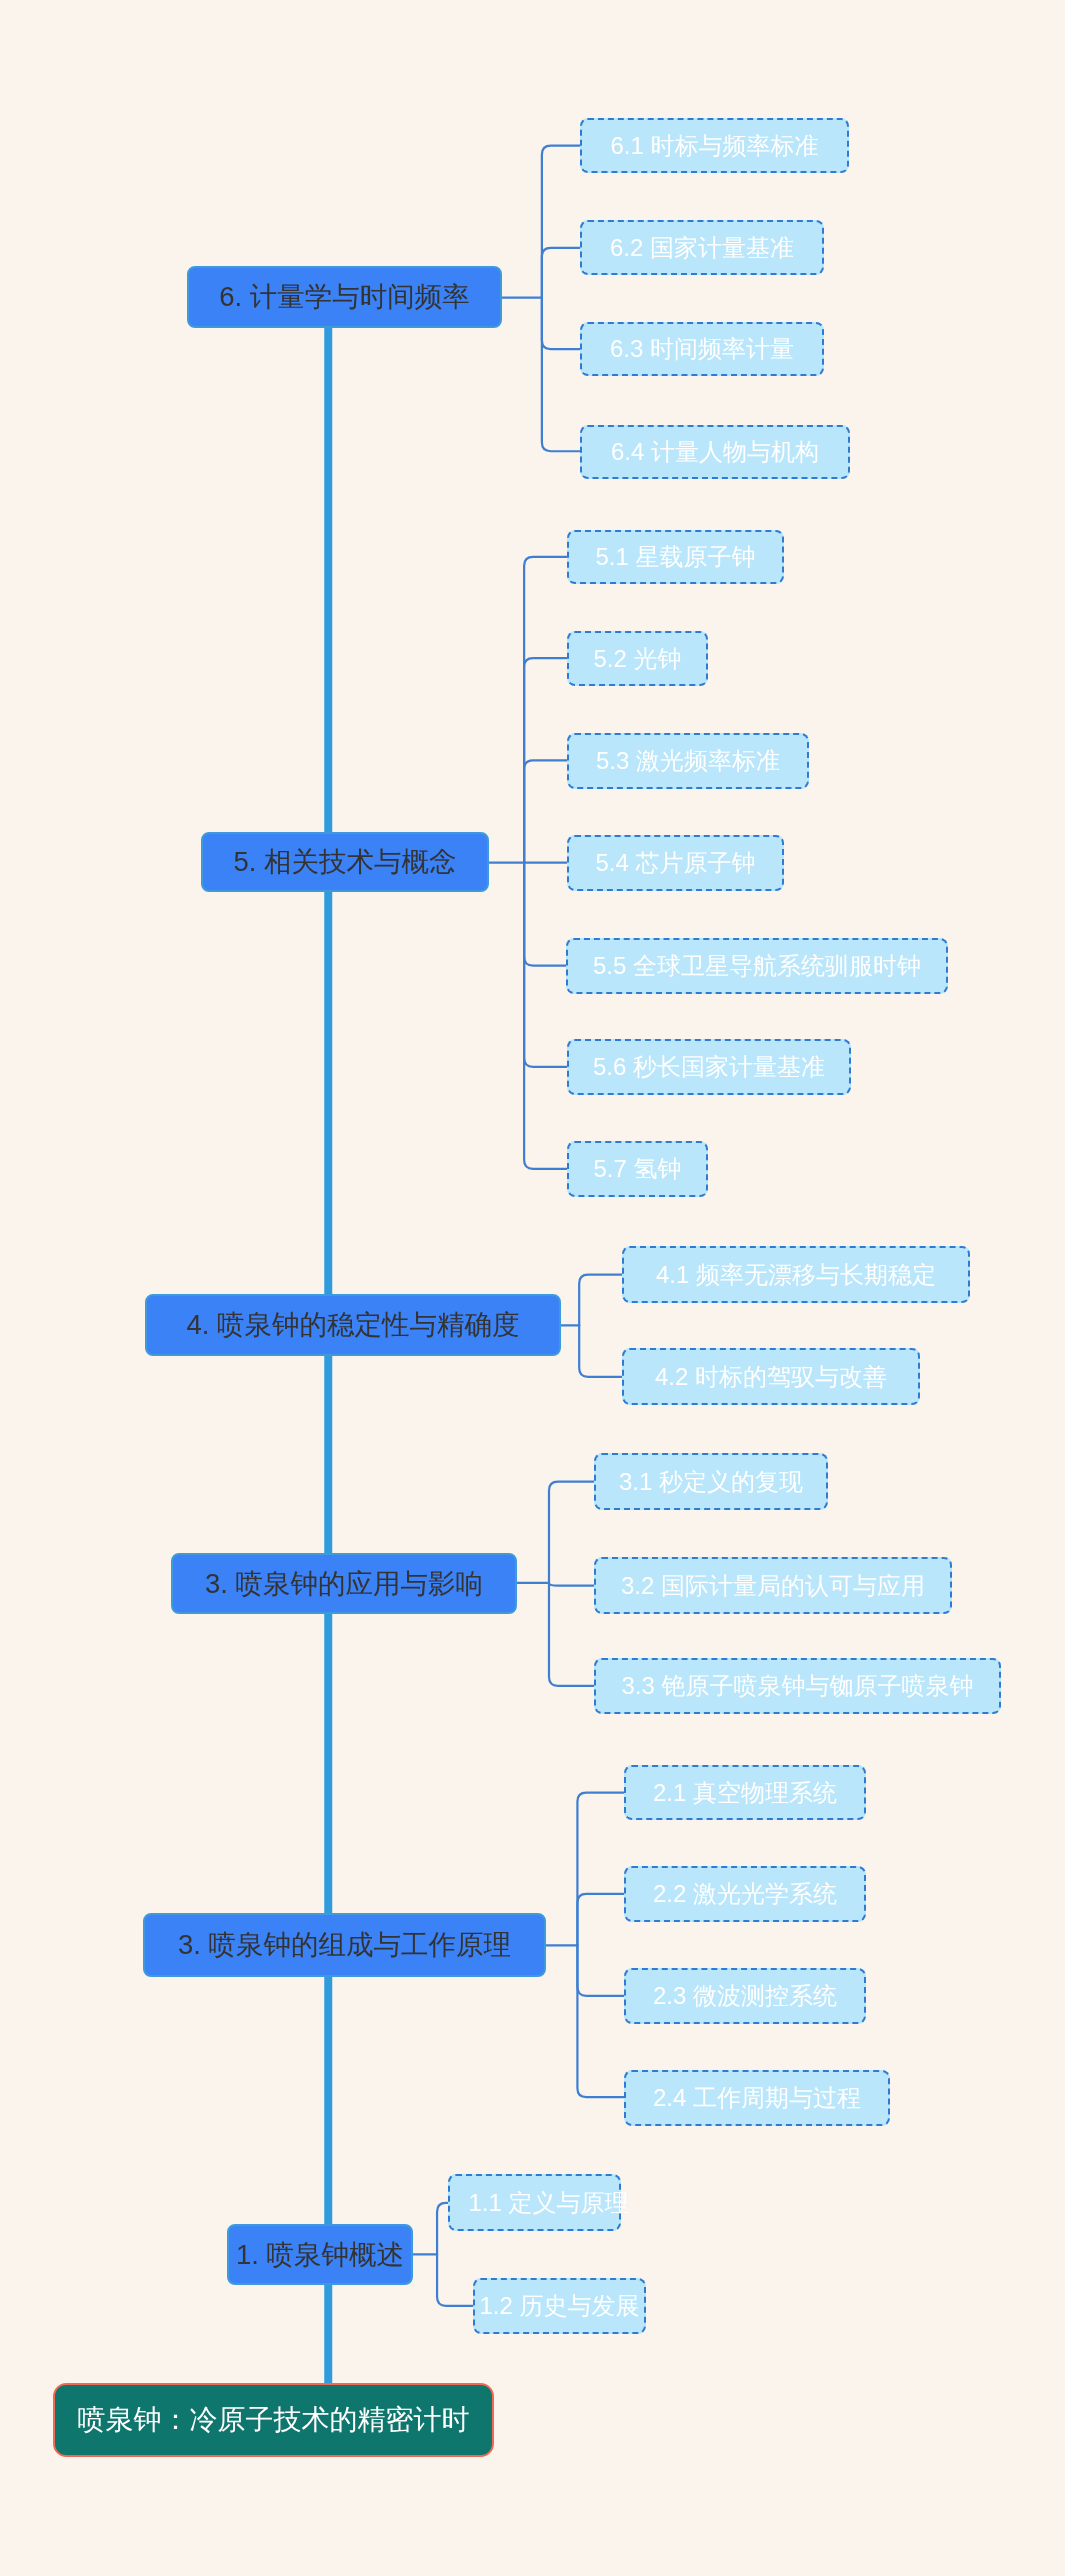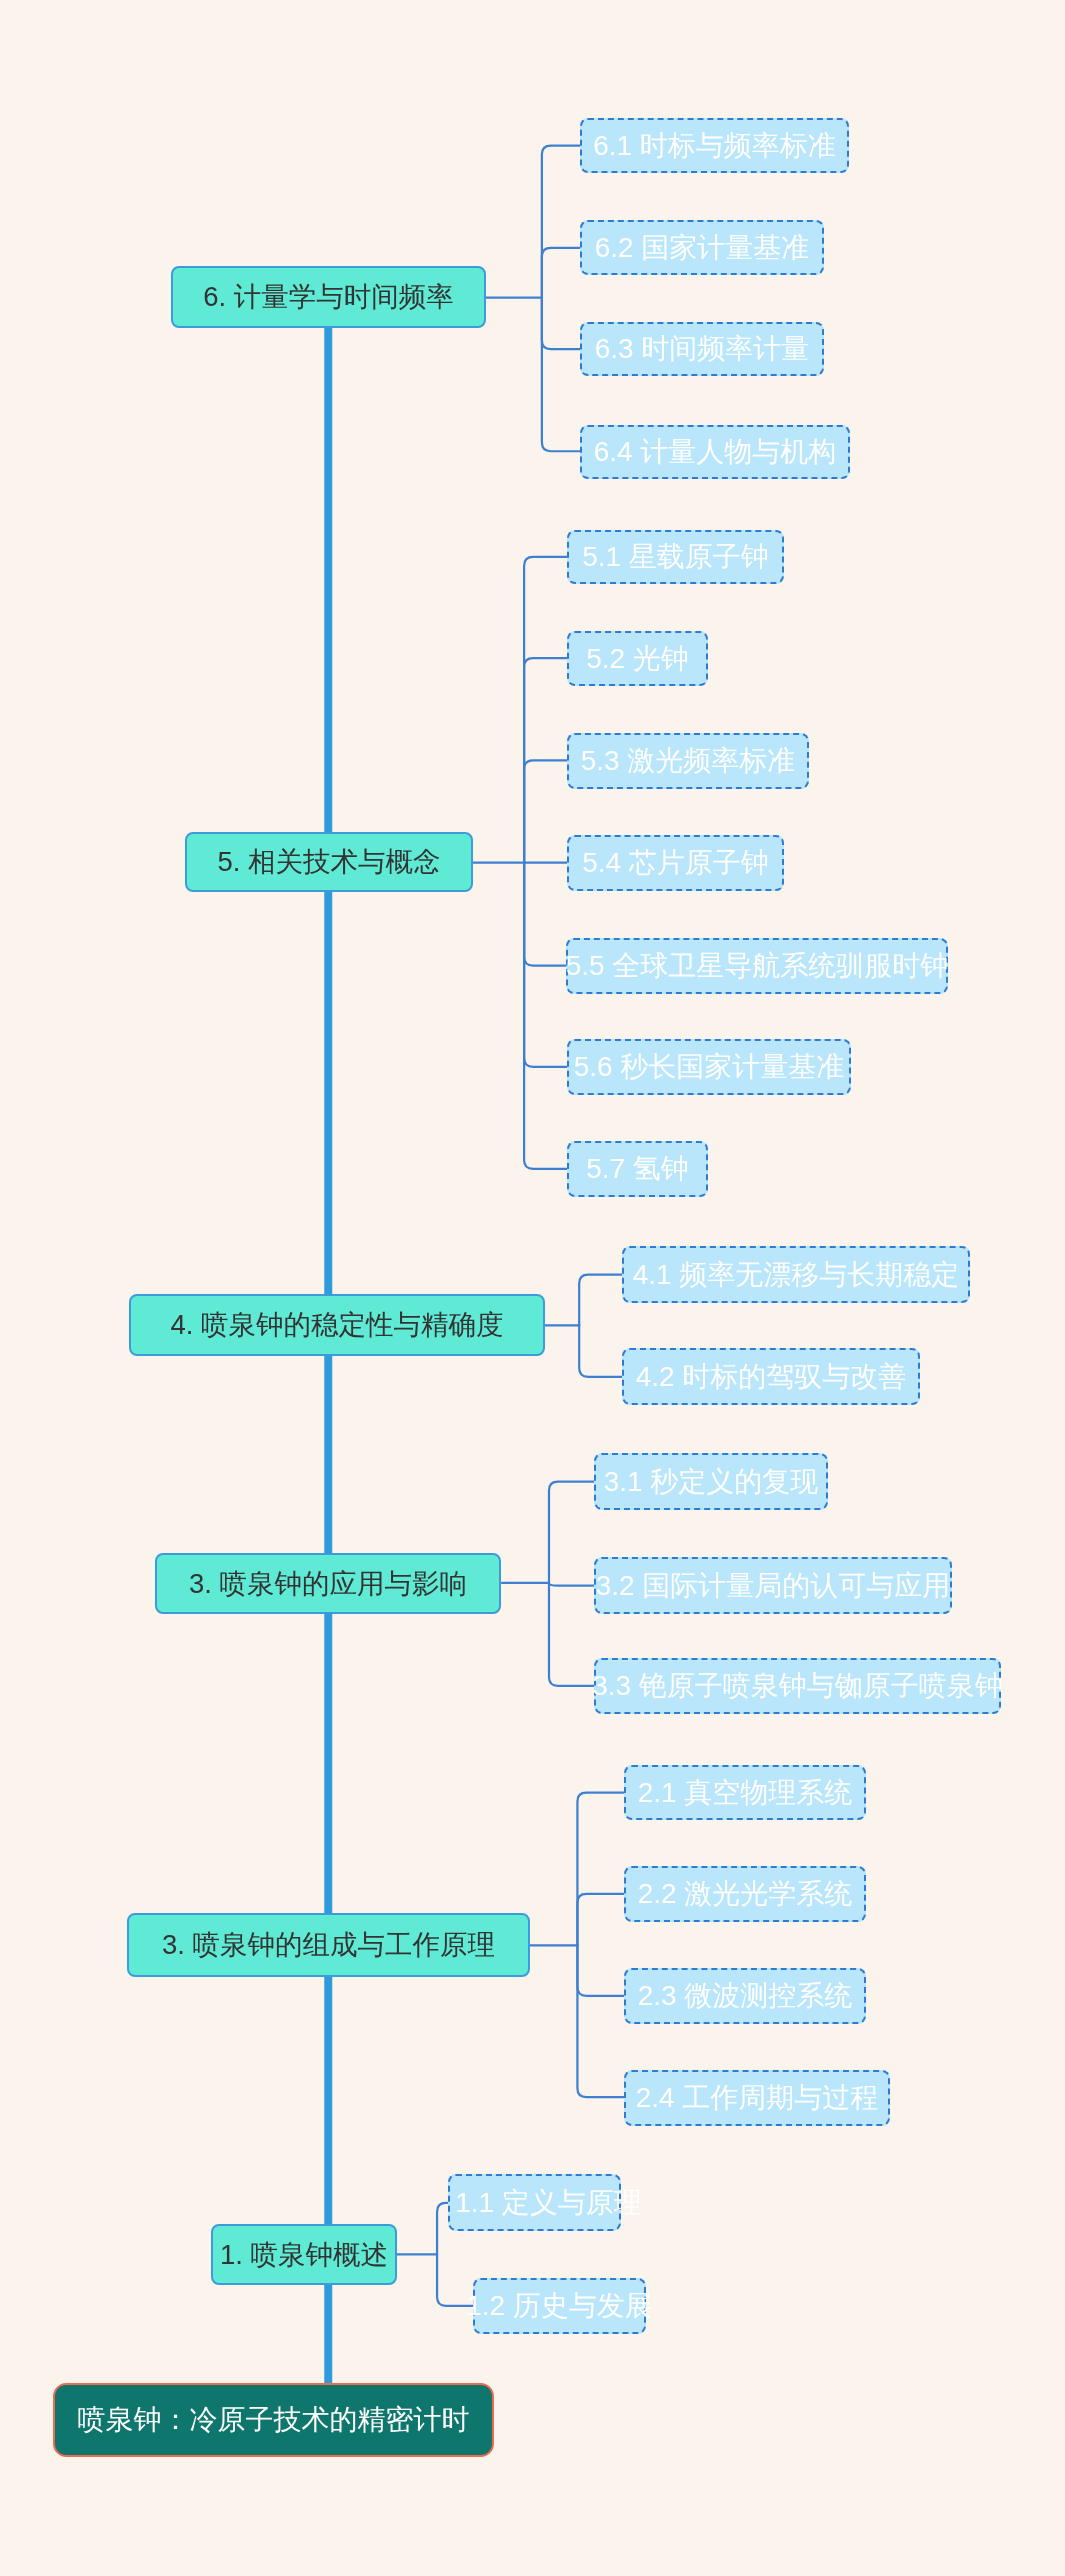--- a/index.html
+++ b/index.html
@@ -15,39 +15,40 @@
     overflow:hidden;
   }
   .edges{
     position:absolute;
     left:0;top:0;
     width:1066px;height:2576px;
   }
   .node{
     position:absolute;
     box-sizing:border-box;
-    background:#5eead4;
+    background:#3b82f6;
     border:2.7px solid #3e9bdb;
     border-radius:8px;
     color:#333333;
     font-size:27.5px;
     display:flex;
     align-items:center;
     justify-content:center;
     white-space:nowrap;
     z-index:3;
+    margin-left:16px;
   }
   .leaf{
     position:absolute;
     box-sizing:border-box;
     background:#b9e6fa;
     border:2.7px dashed #2e7bd3;
     border-radius:8px;
     color:#ffffff;
-    font-size:28px;
+    font-size:24px;
     display:flex;
     align-items:center;
     justify-content:center;
     white-space:nowrap;
     z-index:3;
   }
   .root{
     position:absolute;
     box-sizing:border-box;
     background:#0f766e;

